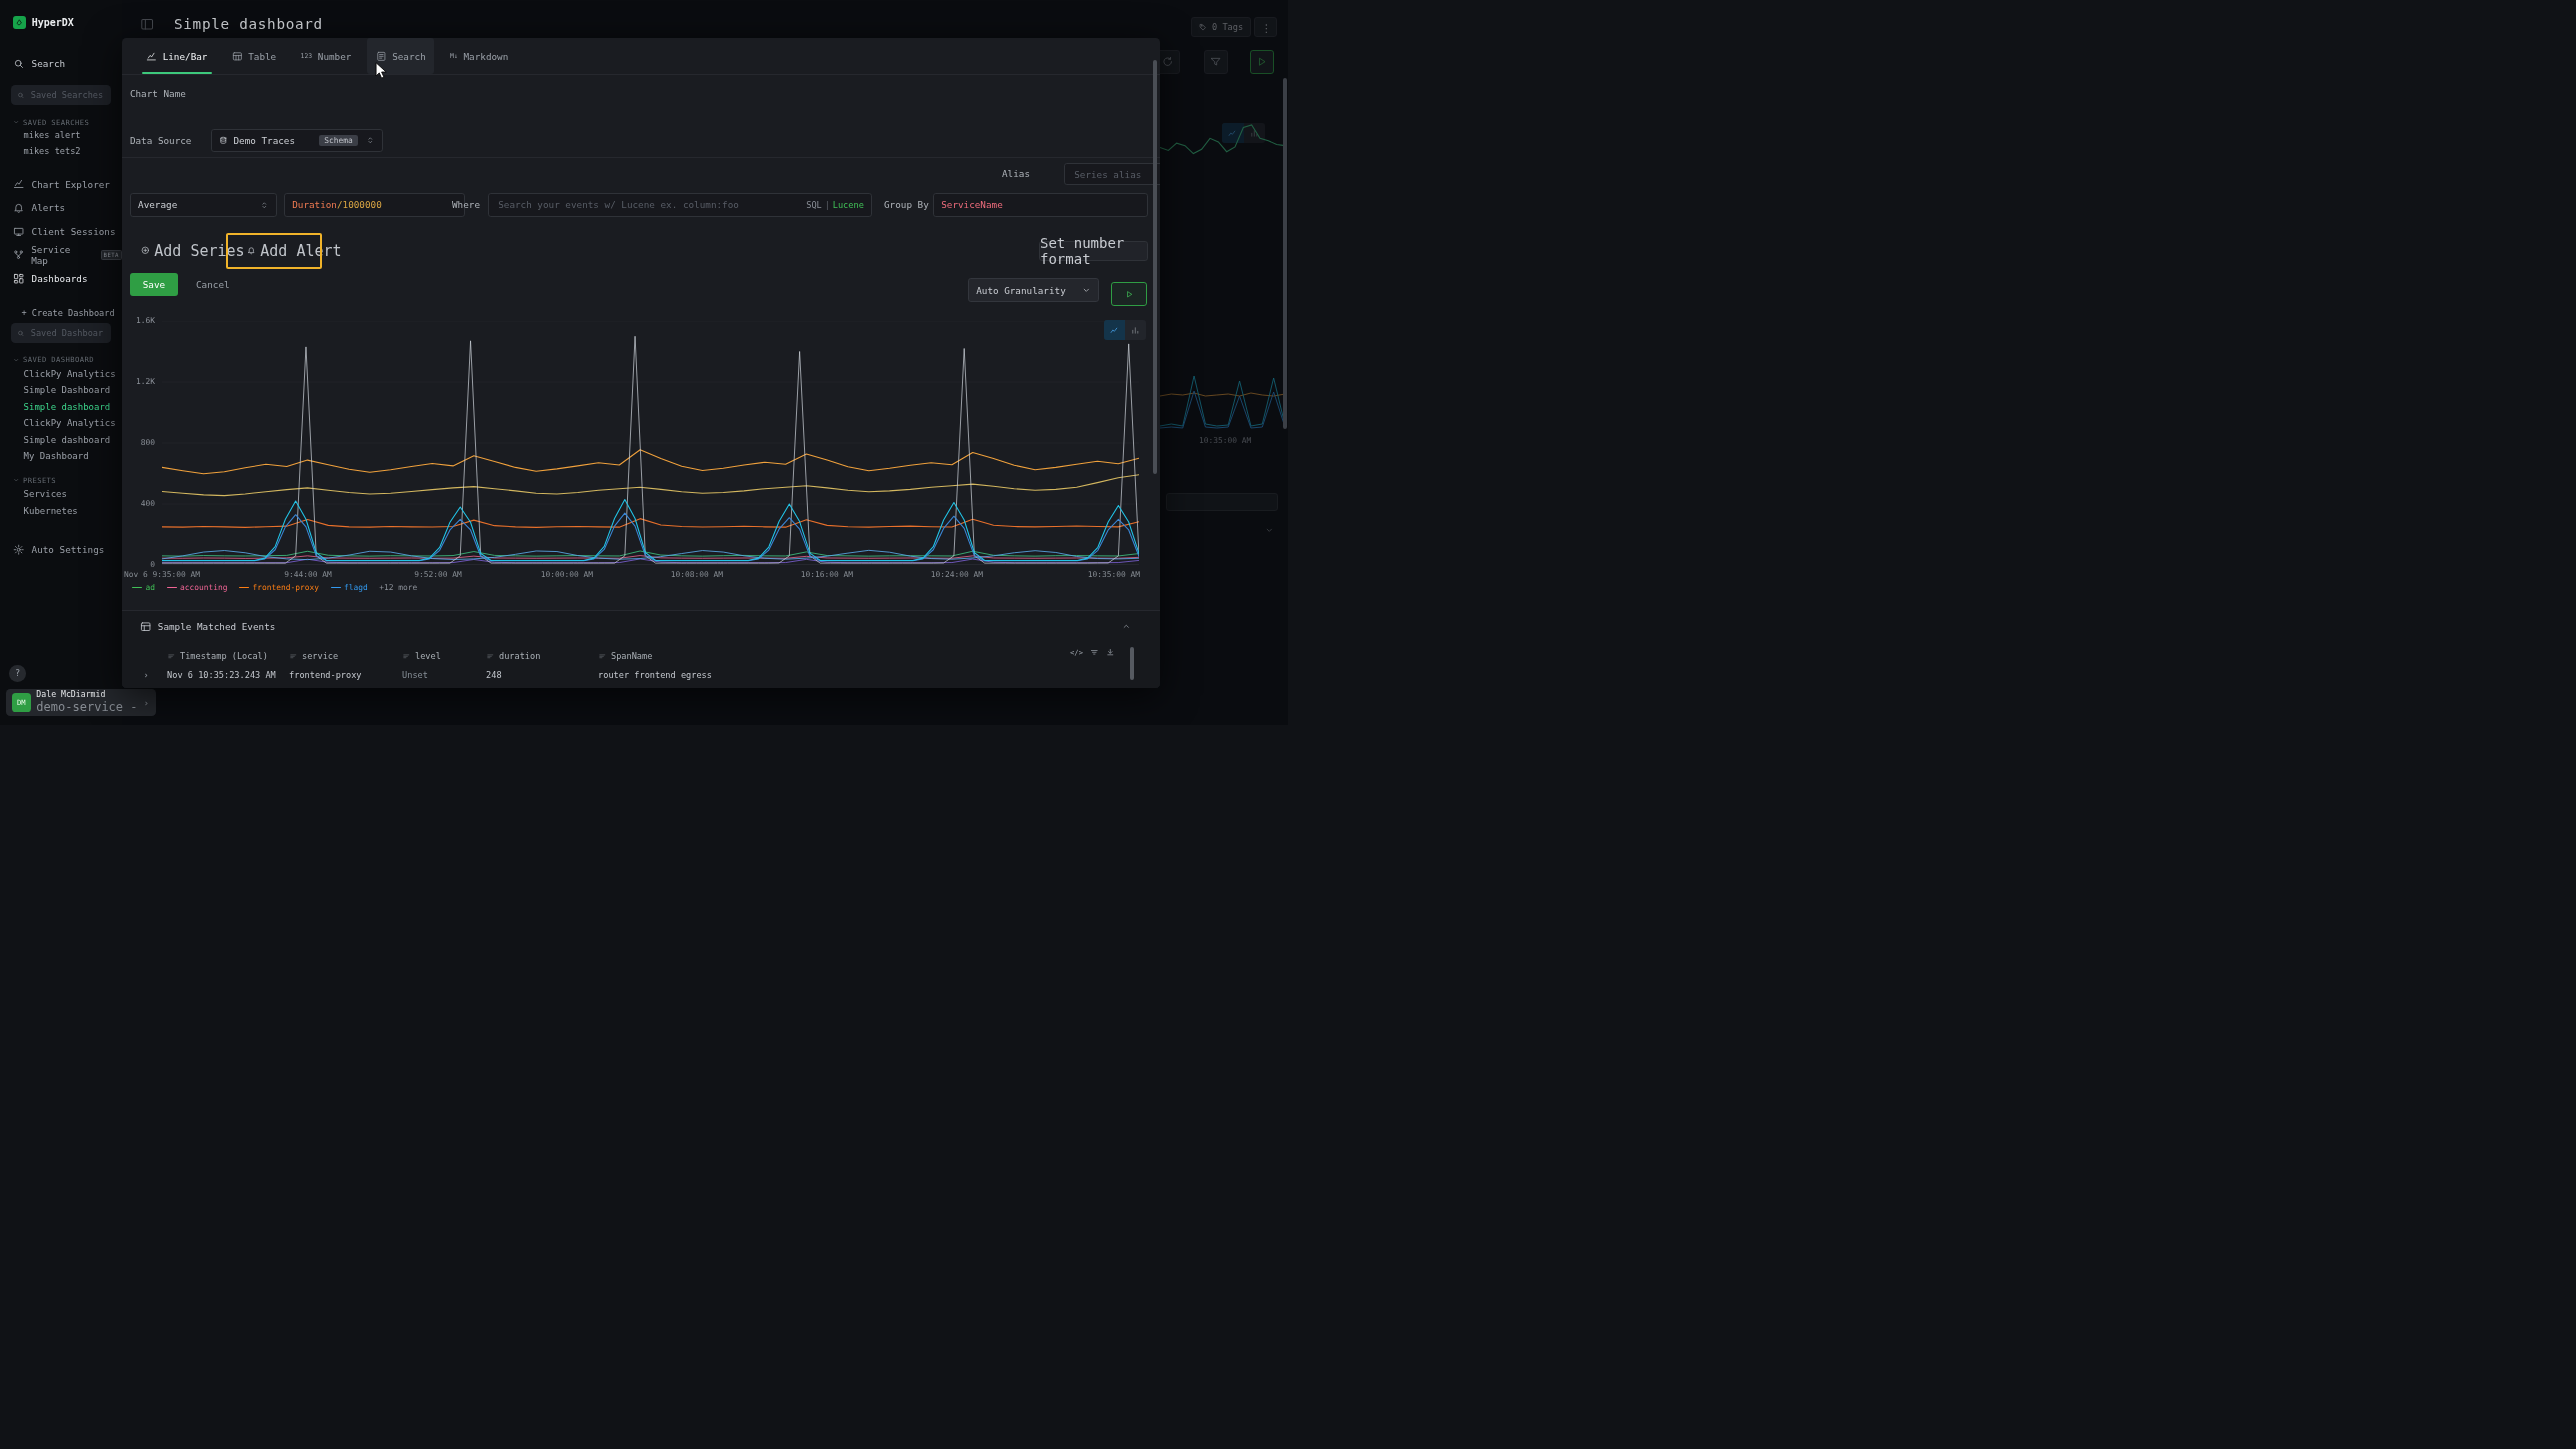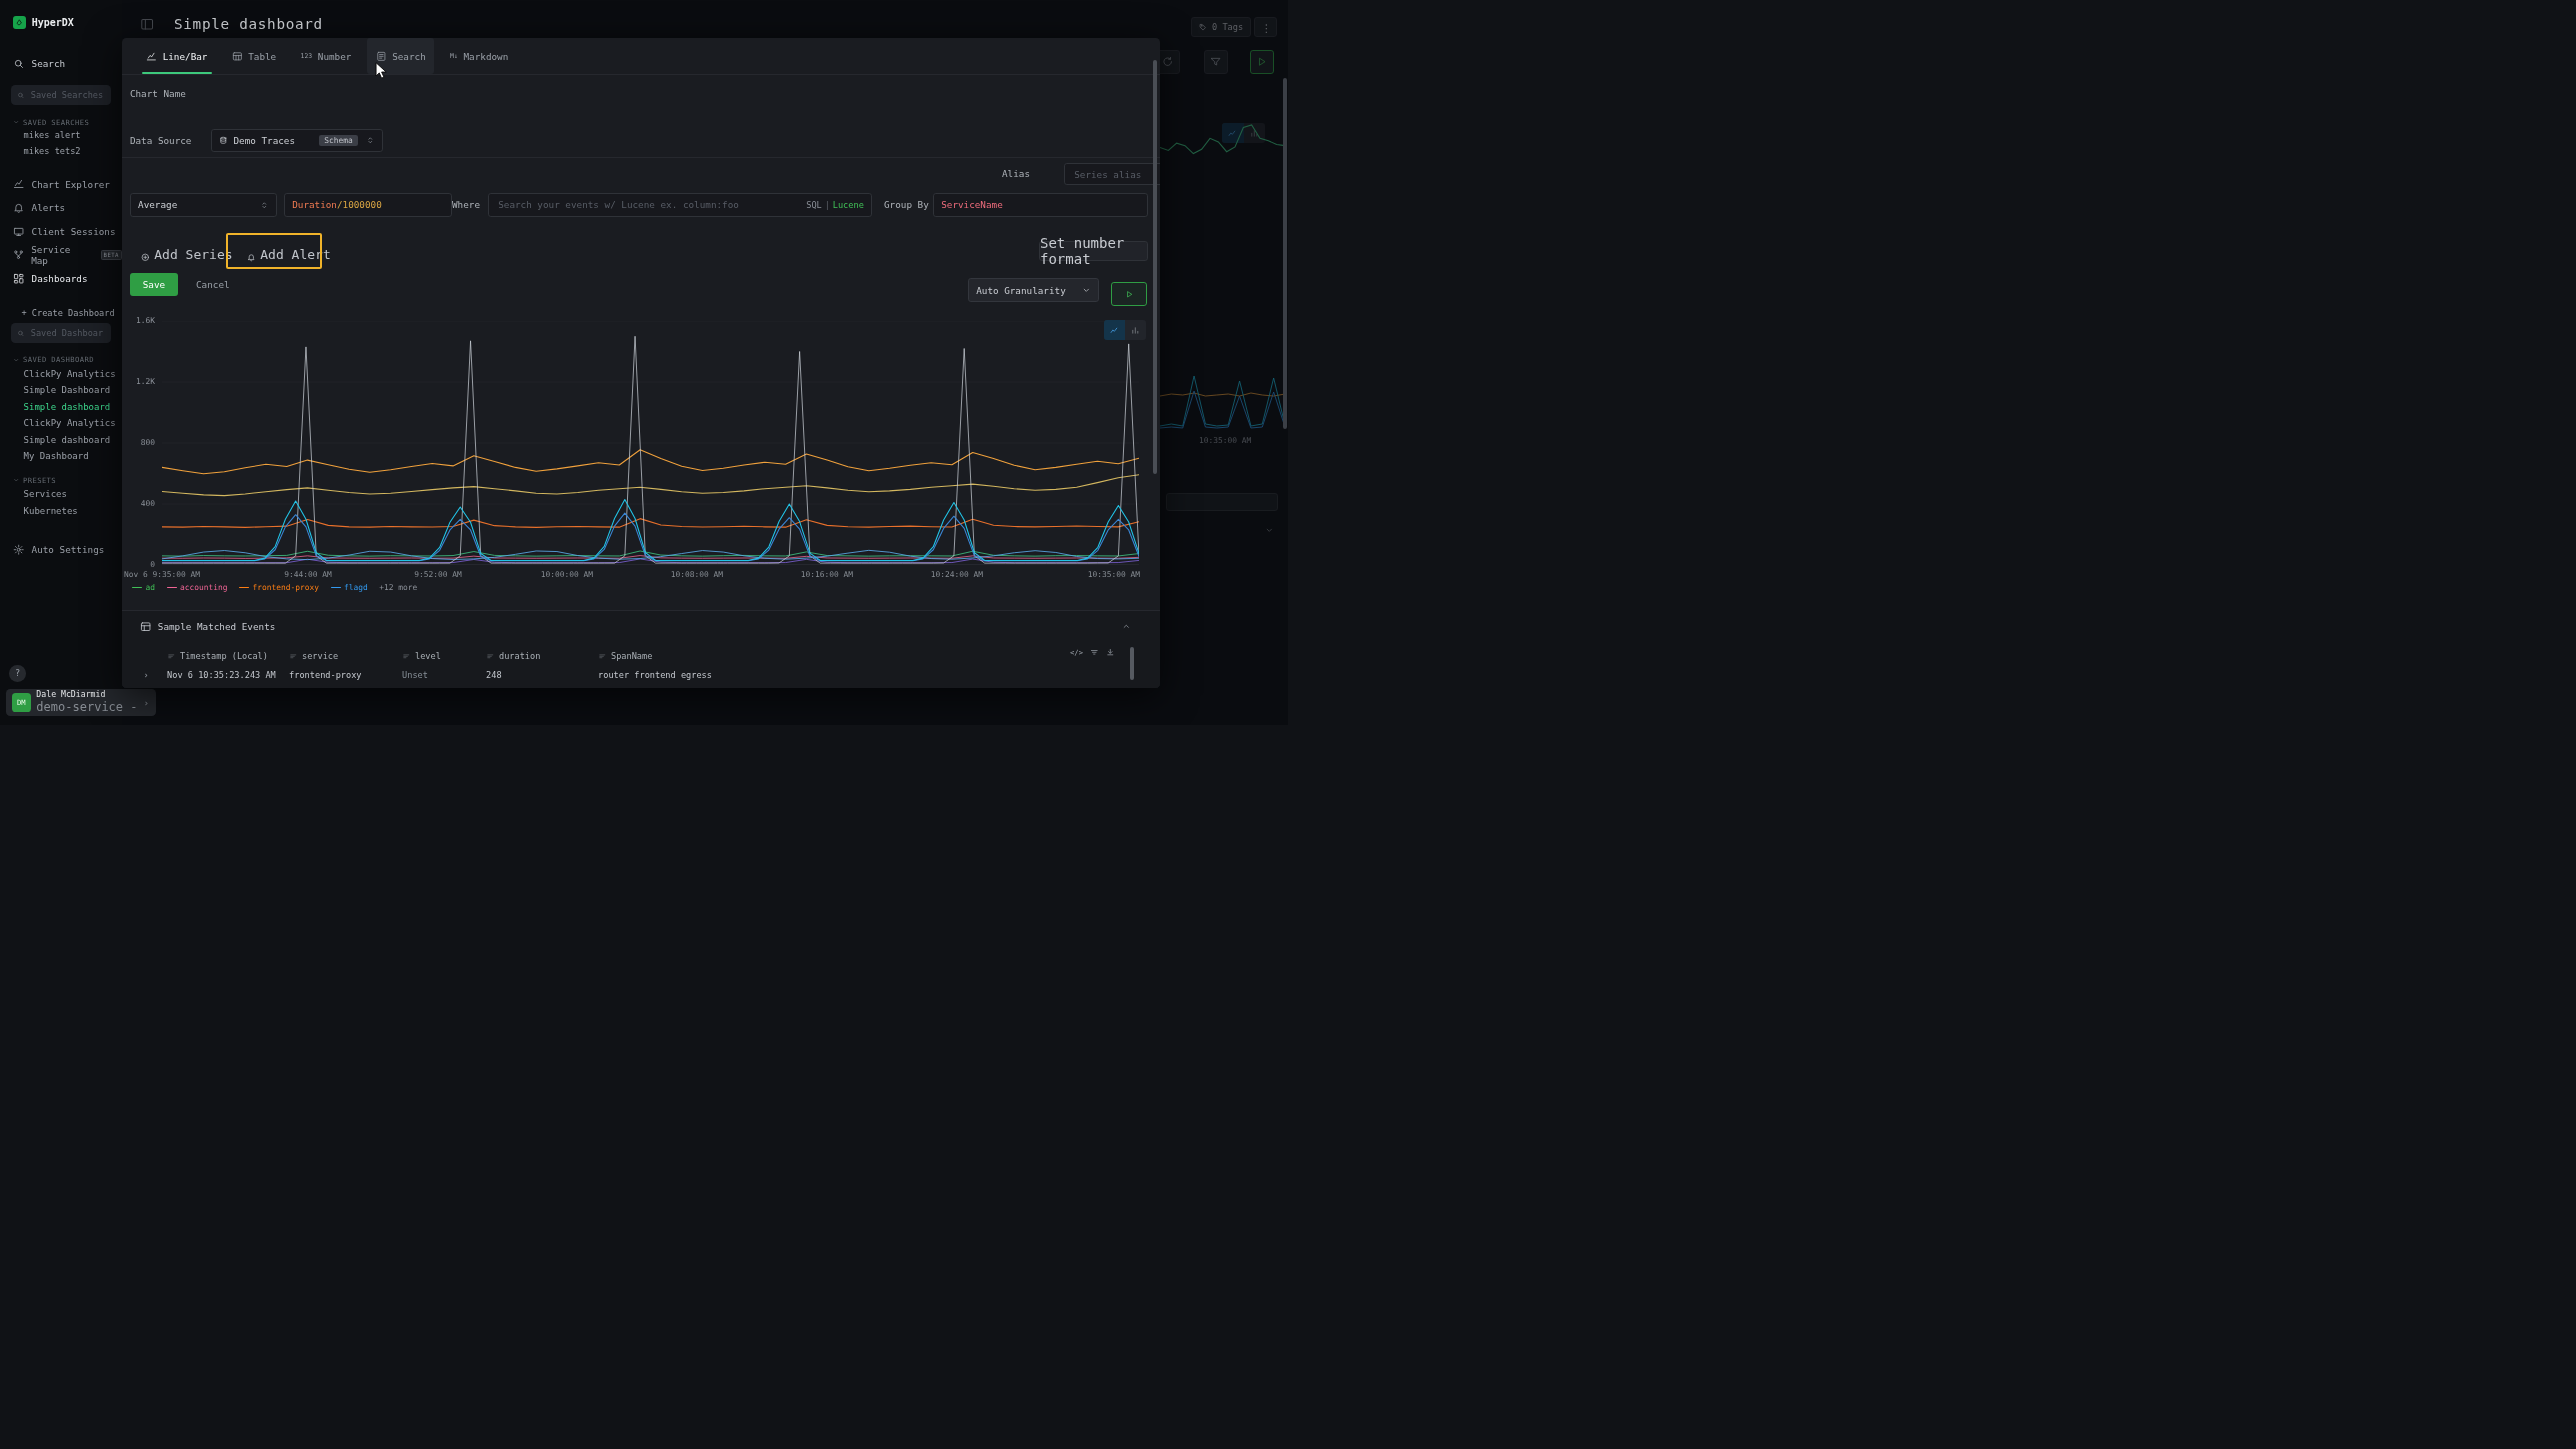--- a/index.html
+++ b/index.html
@@ -79,21 +79,21 @@
   .flabel { position:absolute; font-size:9.3px; color:#aeb3b9; }
   .input { position:absolute; background:#17181d; border:0.7px solid #2f3238; border-radius:2.9px; display:flex; align-items:center; gap:5.7px;
     padding:0 7.2px; font-size:9.3px; color:#cdd0d5; }
   .input input { background:transparent; border:none; outline:none; width:100%; font:9.3px "DejaVu Sans Mono",monospace; color:#cdd0d5; }
   .input input::placeholder { color:#585d66; }
   .select-chevs { margin-left:auto; color:#8b9098; }
   .badge { background:#3b3e46; color:#c0c3c9; font-size:7.9px; padding:1.4px 5px; border-radius:2.1px; margin-left:auto; }
   .sqltoggle { margin-left:auto; font-size:8.6px; white-space:nowrap; color:#8b9098; }
   .sqltoggle .lucene { color:#40c057; }
   .sqltoggle .sep { color:#5a5e66; margin:0 2.9px; }
-  .ghost-btn { position:absolute; display:flex; align-items:flex-end; gap:5px; height:21.5px; padding:0 5.7px; font-size:13px; color:#c0c4ca; cursor:pointer; }
+  .ghost-btn { position:absolute; display:flex; align-items:center; gap:5px; height:21.5px; padding:0 5.7px; font-size:15px; color:#c0c4ca; cursor:pointer; }
   .hl-box { position:absolute; border:2.1px solid #f0b32a; border-radius:2.1px; }
   .subtle-btn { position:absolute; background:#212329; border:0.7px solid #2f3238; border-radius:2.9px; font-size:14px; color:#c9ccd2;
     display:flex; align-items:center; justify-content:center; }
   .save-btn { position:absolute; background:#2f9e44; border:none; border-radius:2.9px; color:#fff; font:9.3px "DejaVu Sans Mono",monospace; cursor:pointer; }
   .cancel-btn { position:absolute; font-size:9.3px; color:#9aa0a8; line-height:23px; cursor:pointer; }
   .gran-select { position:absolute; background:#24262c; border:0.7px solid #33363d; border-radius:2.9px; display:flex; align-items:center;
     justify-content:space-between; padding:0 7.2px; font-size:9.3px; color:#c9ccd2; cursor:pointer; }
   .run-btn { position:absolute; background:rgba(47,158,68,0.08); border:0.7px solid #2f9e44; border-radius:2.9px; color:#40c057;
     display:flex; align-items:center; justify-content:center; cursor:pointer; }
   .ytick { position:absolute; width:33px; text-align:right; font-size:7.9px; color:#8b9098; }
@@ -393,21 +393,21 @@
     </div>
 
     <div class="input" style="left:7.9px; top:155px; width:147px; height:23.6px;">
       <span>Average</span>
       <span class="select-chevs">
         <svg class="ic12" viewBox="0 0 24 24">
             <path d="M8 9l4-4 4 4M8 15l4 4 4-4"></path>
           </svg>
       </span>
     </div>
-    <div class="input" style="left:162px; top:155px; width:168px; height:23.6px;">
+    <div class="input" style="left:162px; top:155px; width:181px; height:23.6px;">
       <span><span style="color: rgb(239, 122, 82);">Duration</span><span style="color: rgb(217, 165, 67);">/1000000</span></span>
     </div>
     <div class="flabel" style="left:330px; top:155px; line-height:23.6px;">Where</div>
     <div class="input" style="left:366px; top:155px; width:384px; height:23.6px;">
       <input placeholder="Search your events w/ Lucene ex. column:foo" style="">
       <span class="sqltoggle">
         <span>SQL</span><span class="sep">|</span><span class="lucene">Lucene</span>
       </span>
     </div>
     <div class="flabel" style="left:762px; top:155px; line-height:23.6px;">Group By</div>

